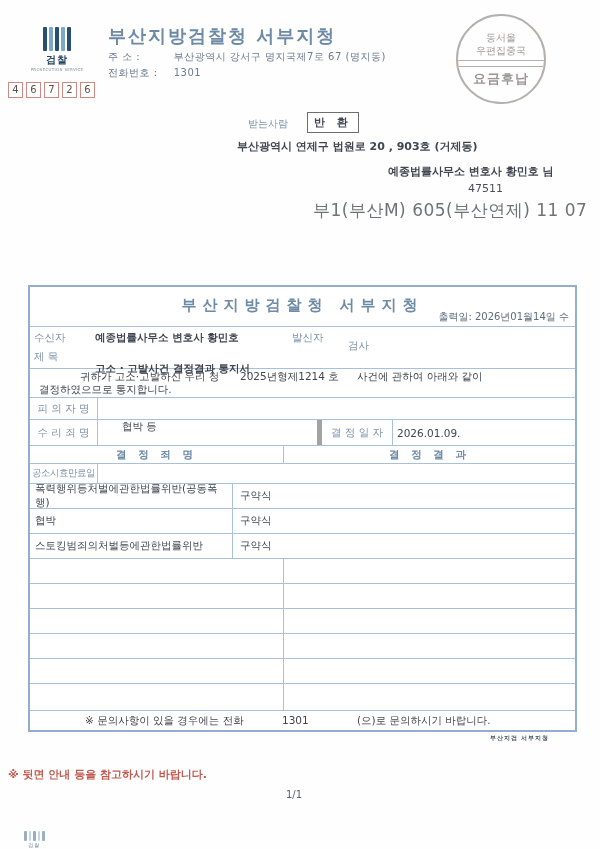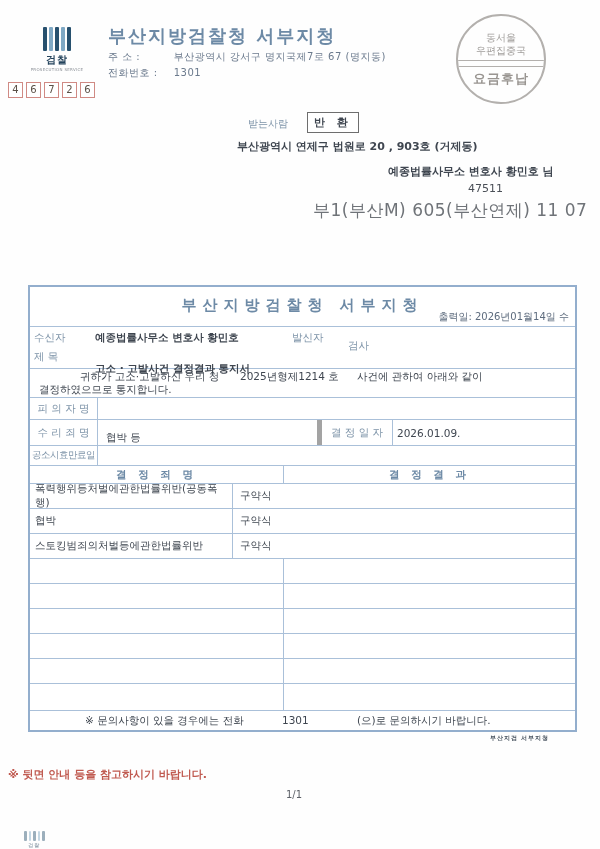--- a/index.html
+++ b/index.html
@@ -44,26 +44,26 @@
           display:flex;flex-direction:column;background:#fff;}
   .nrow{position:relative;border-bottom:1px solid #aac0d9;box-sizing:border-box;flex:none;}
   .n-title-row{height:40px;}
   .n-title{position:absolute;width:100%;top:9px;text-align:center;font-size:15px;font-weight:bold;
            color:#6d8aa6;letter-spacing:6px;}
   .n-date{position:absolute;right:6px;bottom:2px;font-size:10px;color:#5d6b7d;}
   .n-meta{height:42px;font-size:10.5px;}
   .m-lbl{color:#7d93a8;}
   .m-val{color:#3f4650;font-weight:bold;}
   .n-body{height:29px;font-size:10.5px;color:#3f4650;}
-  .n-simple{display:flex;align-items:flex-end;font-size:10.5px;}
+  .n-simple{display:flex;align-items:flex-start;font-size:10.5px;}
   .cell-lbl{width:67px;flex:none;align-self:stretch;display:flex;align-items:center;justify-content:center;
             border-right:1px solid #aac0d9;color:#7d93a8;text-align:center;}
   .cell-val{padding-left:8px;color:#3f4650;}
   .r-suspect{height:22px;}
-  .r-offense{height:26px;}
+  .r-offense{height:26px;gap:16px;}
   .r-statute{height:20px;}
   .r-statute .cell-lbl{font-size:9.5px;letter-spacing:-0.5px;}
   .dd-lbl{position:absolute;left:287px;top:0;bottom:0;width:70px;border-left:5px solid #a3a3a3;
           border-right:1px solid #aac0d9;display:flex;align-items:center;justify-content:center;color:#7d93a8;}
   .dd-val{position:absolute;left:367px;top:0;bottom:0;display:flex;align-items:center;color:#3f4650;}
   .n-chead{height:18px;display:flex;font-size:10.5px;font-weight:bold;color:#6d8aa6;}
   .ch-l{width:253px;flex:none;border-right:1px solid #aac0d9;display:flex;align-items:center;
         justify-content:center;letter-spacing:4px;}
   .ch-r{flex:1;display:flex;align-items:center;justify-content:center;letter-spacing:4px;}
   .n-charge{height:25px;display:flex;font-size:10.5px;color:#3f4650;}
@@ -161,28 +161,28 @@
       <div class="cell-val"></div>
     </div>
 
     <div class="nrow n-simple r-offense">
       <div class="cell-lbl">수 리 죄 명</div>
       <div class="cell-val">협박 등</div>
       <div class="dd-lbl">결 정 일 자</div>
       <div class="dd-val">2026.01.09.</div>
     </div>
 
+    <div class="nrow n-chead">
+      <div class="ch-l">결 정 죄 명</div>
+      <div class="ch-r">결 정 결 과</div>
+    </div>
+
     <div class="nrow n-simple r-statute">
       <div class="cell-lbl">공소시효만료일</div>
       <div class="cell-val"></div>
-    </div>
-
-    <div class="nrow n-chead">
-      <div class="ch-l">결 정 죄 명</div>
-      <div class="ch-r">결 정 결 과</div>
     </div>
 
     <div class="nrow n-charge">
       <div class="cg-l">폭력행위등처벌에관한법률위반(공동폭행)</div>
       <div class="cg-r">구약식</div>
     </div>
     <div class="nrow n-charge">
       <div class="cg-l">협박</div>
       <div class="cg-r">구약식</div>
     </div>

